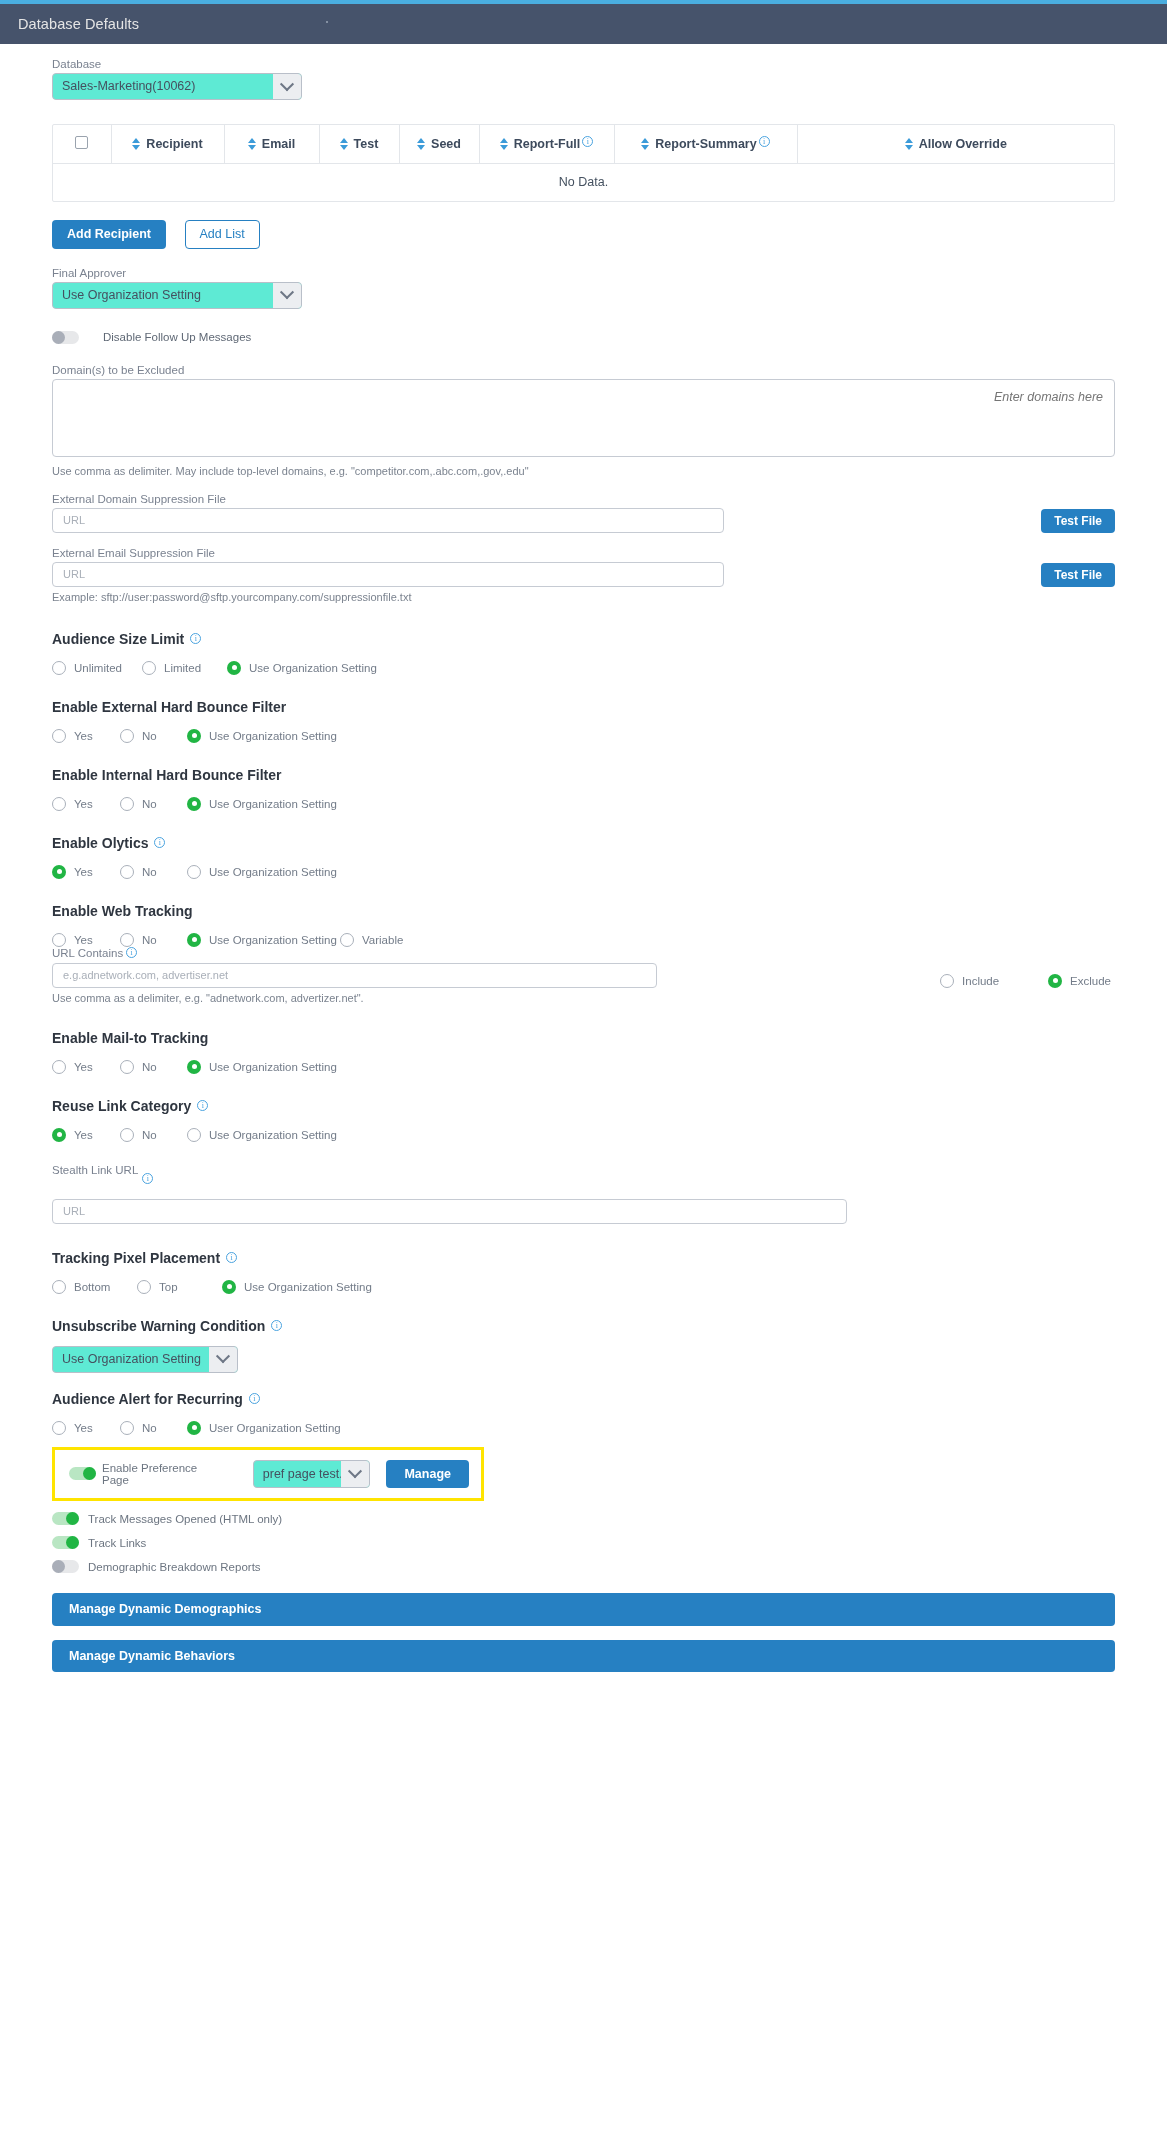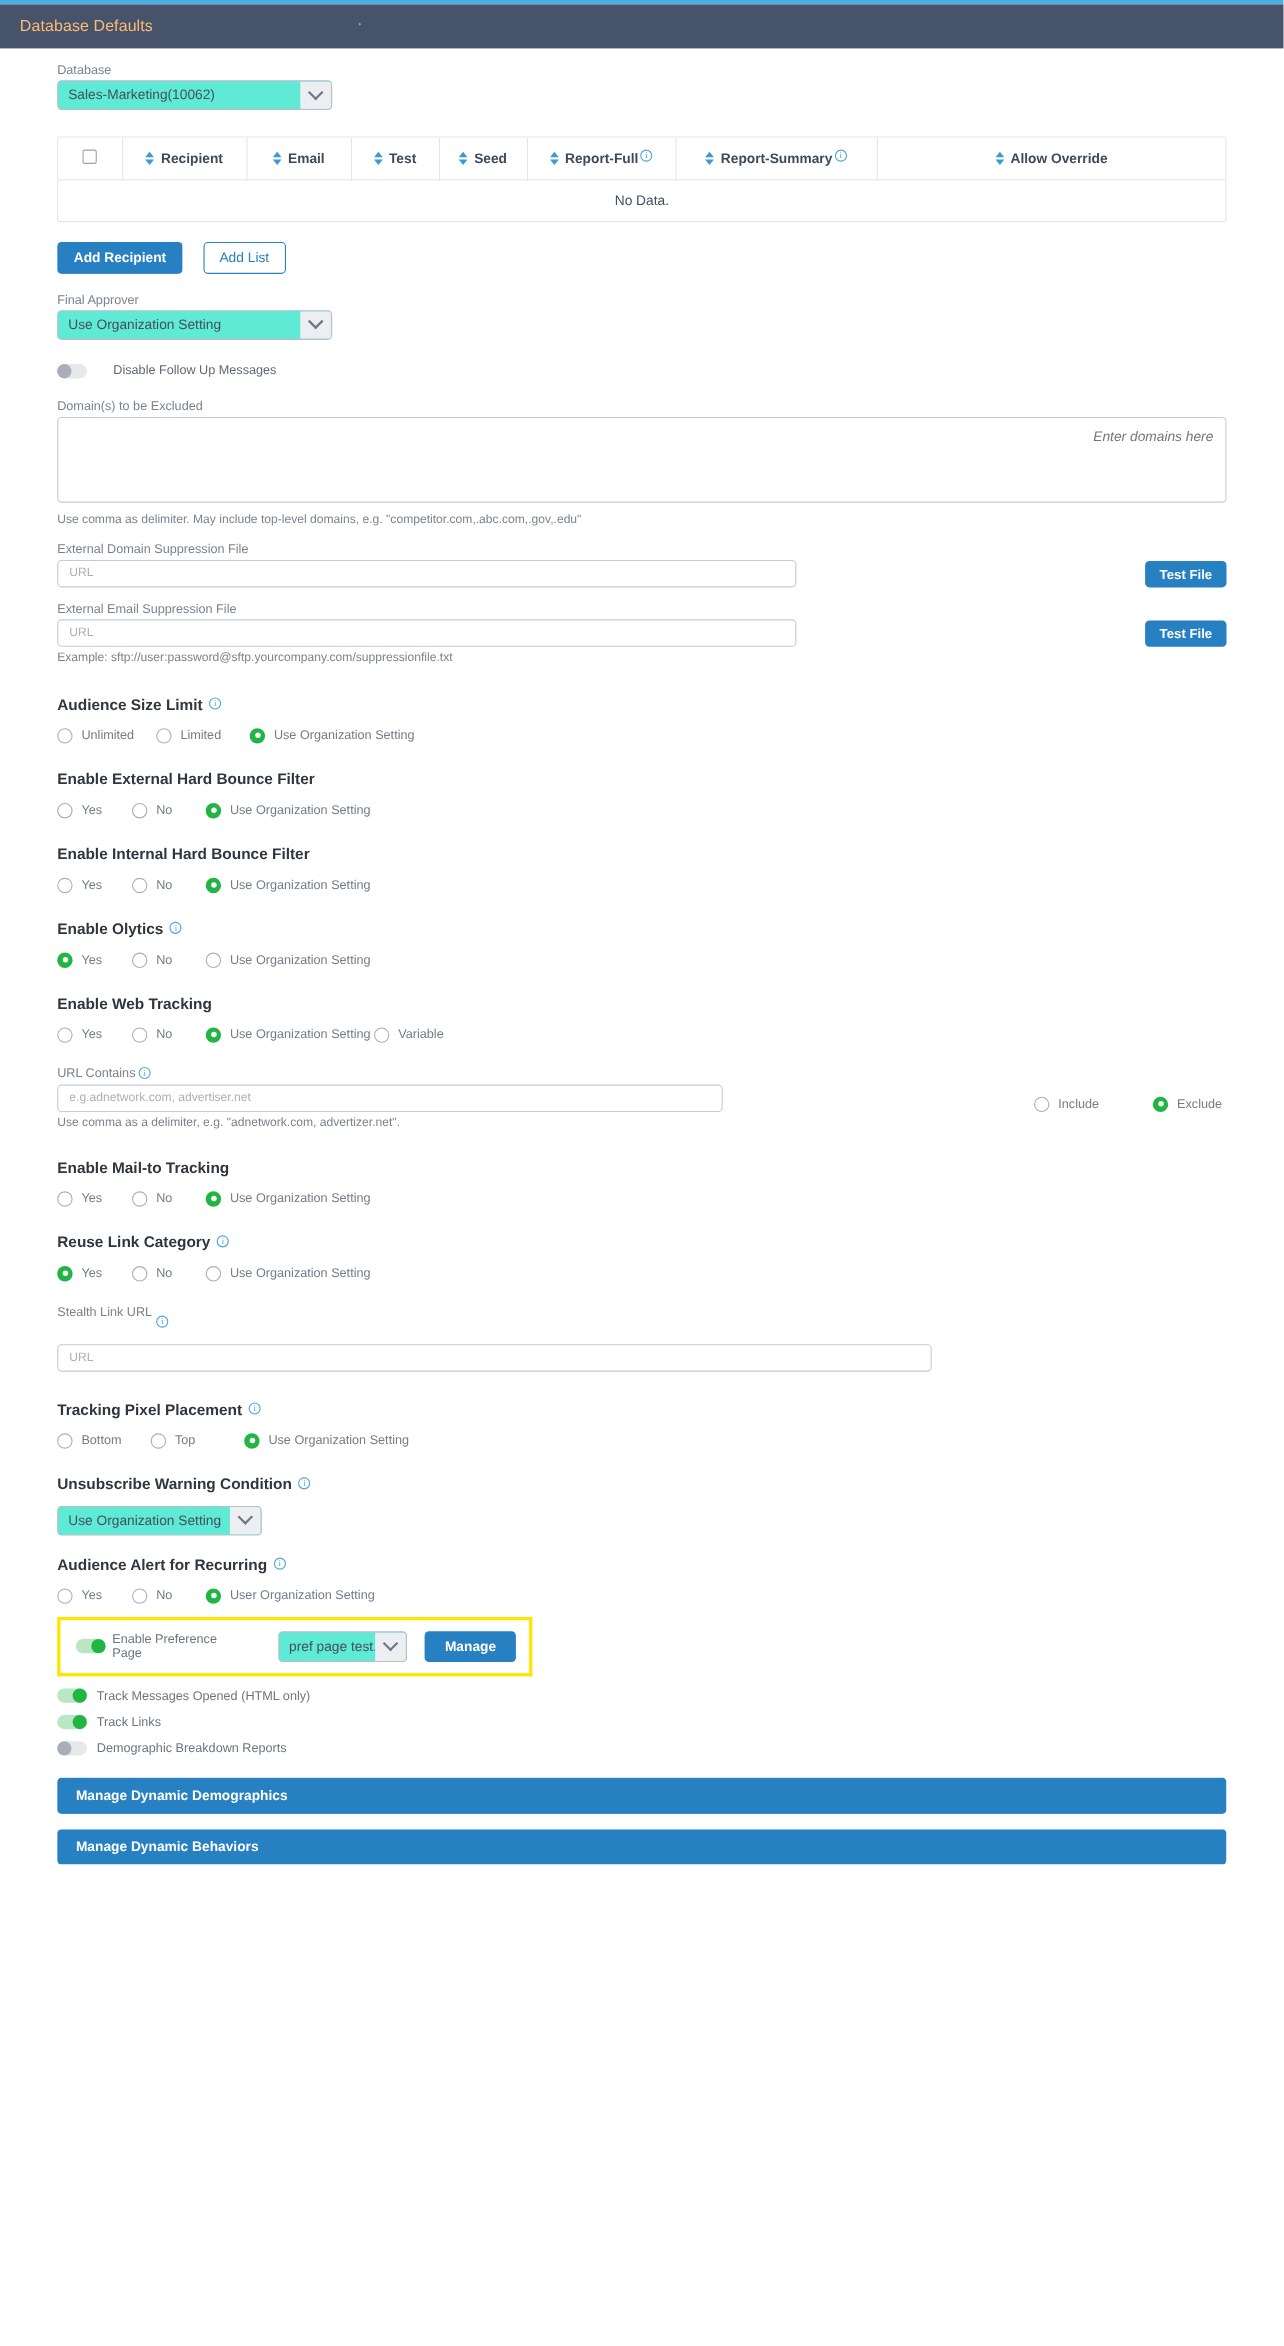--- a/index.html
+++ b/index.html
@@ -16,21 +16,21 @@
   .topbar-accent { height:4px; background:#4aaee0; }
   .topbar {
     height:40px;
     background:#46536b;
     display:flex;
     align-items:center;
     padding:0 18px;
     position:relative;
   }
   .topbar-title {
-    color:#fdba74;
+    color:#e5e5e5;
     font-size:14.5px;
     letter-spacing:.1px;
   }
   .topbar-dot {
     position:absolute;
     left:326px; top:17px;
     width:2px;height:2px;border-radius:50%;
     background:#9aa4b5;
   }
 
@@ -520,21 +520,21 @@
           <span class="rlab">Use Organization Setting</span>
         </label>
       <label class="radio">
           <span class="dot"></span>
           <span class="rlab">Variable</span>
         </label>
     </div>
   </div>
 
   
-  <div style="margin-top:22px">
+  <div style="">
     <div style="display:flex;align-items:center">
       <label class="field-label" style="margin-bottom:0">URL Contains</label>
       <i class="info-i" style="margin-left:3px;vertical-align:0">i</i>
     </div>
     <div class="row-flex" style="margin-top:4px">
       <input class="inp inp-url" placeholder="e.g.adnetwork.com, advertiser.net" style="">
       <div style="display:flex;align-items:flex-end;margin-left:auto;padding-right:4px">
         <label class="radio" style="width:108px">
             <span class="dot"></span>
             <span class="rlab">Include</span>

